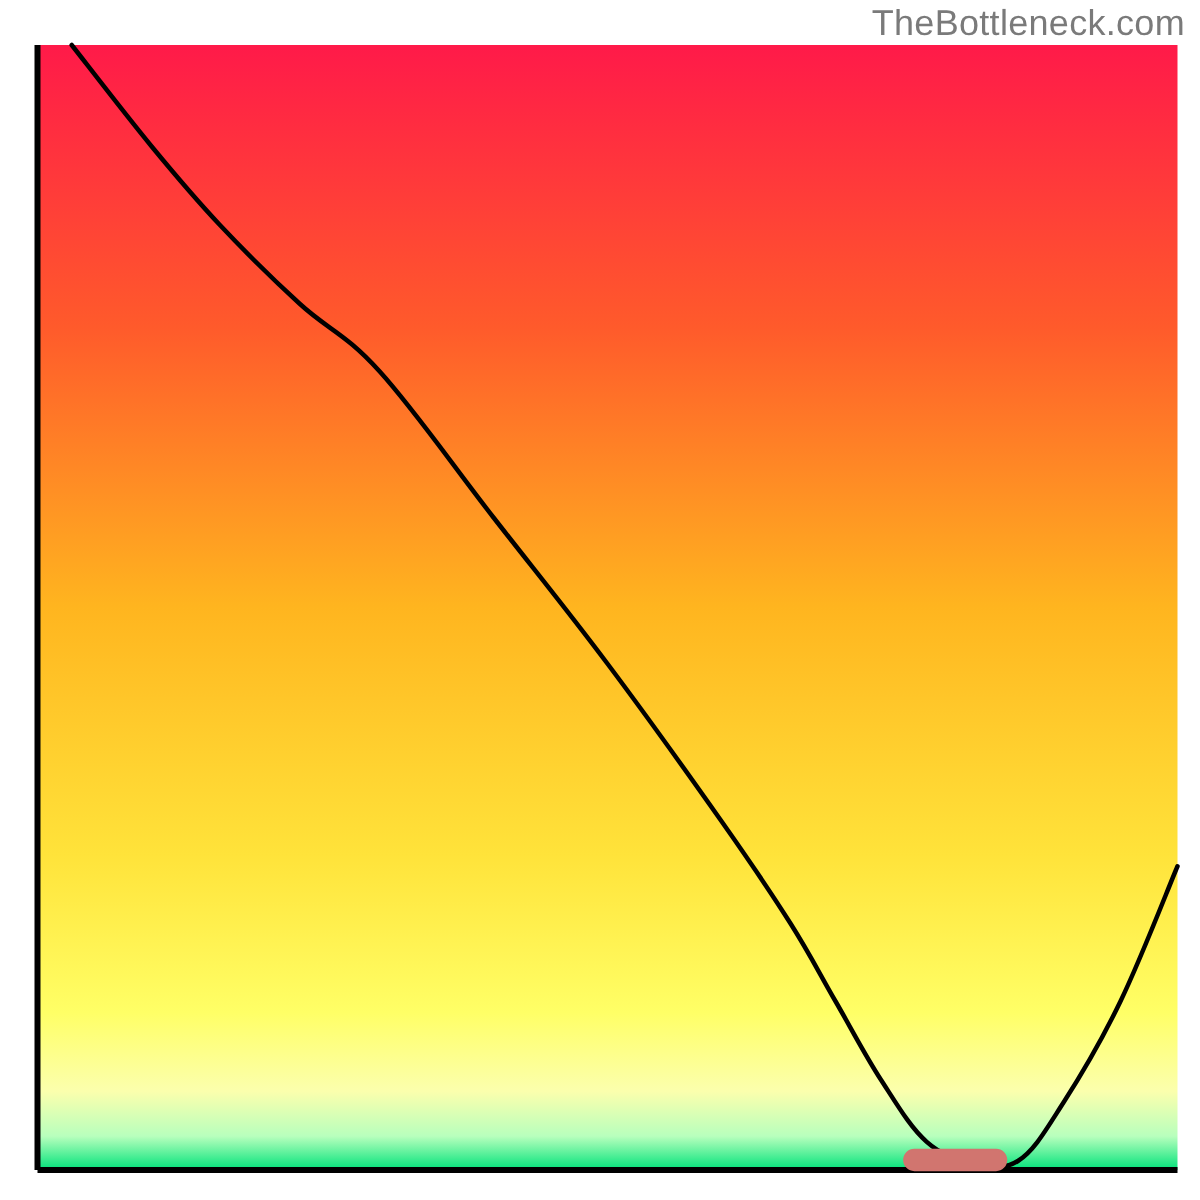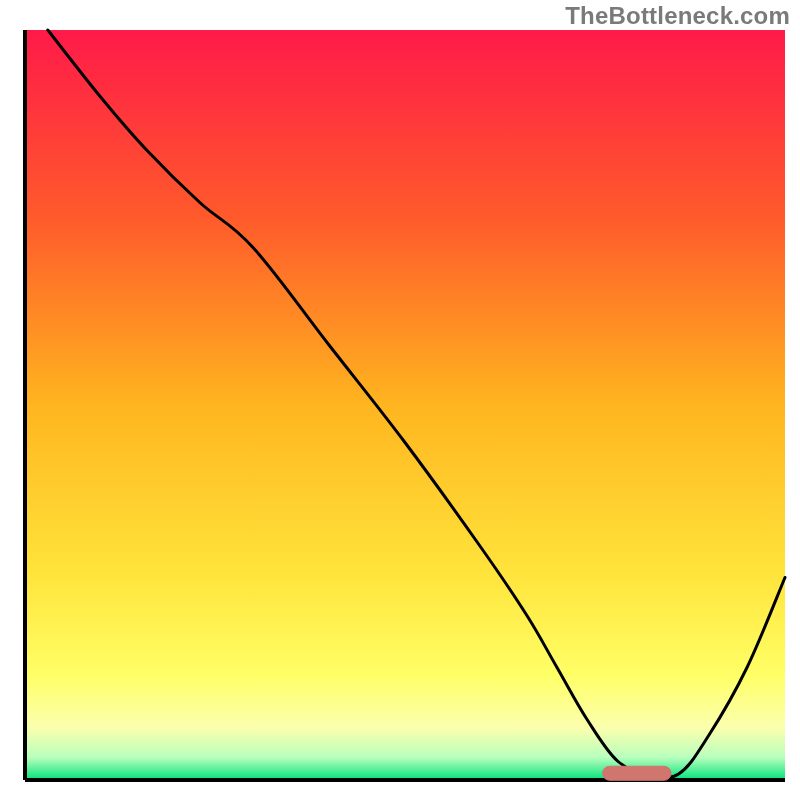--- a/index.html
+++ b/index.html
@@ -13,21 +13,21 @@
   .wrap {
     position: relative;
     width: 800px;
     height: 800px;
   }
   .watermark {
     position: absolute;
     top: 2px;
     right: 10px;
     font-size: 24px;
-    font-weight: 700;
+    font-weight: 400;
     color: #7a7a7a;
     letter-spacing: 0.2px;
   }
   svg {
     position: absolute;
     top: 0;
     left: 0;
   }
 </style>
 </head>

